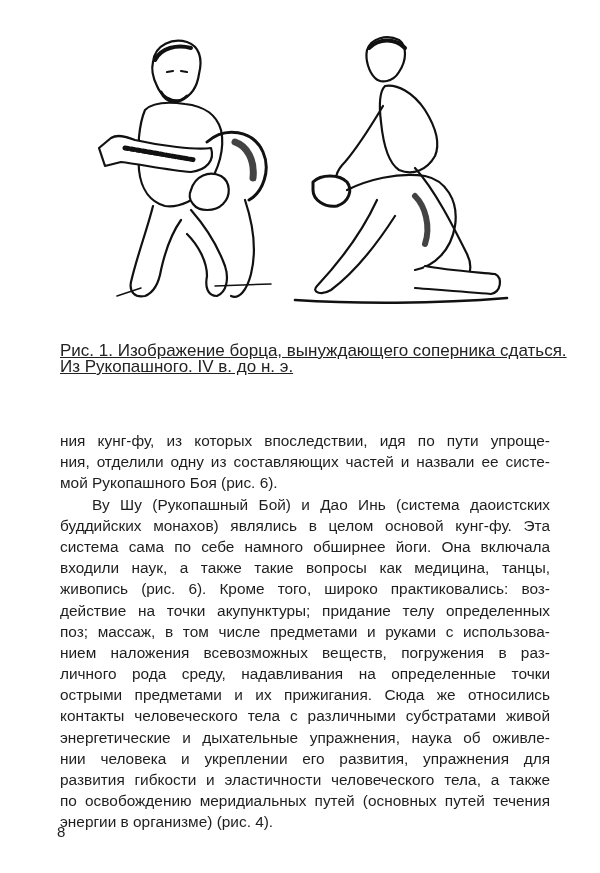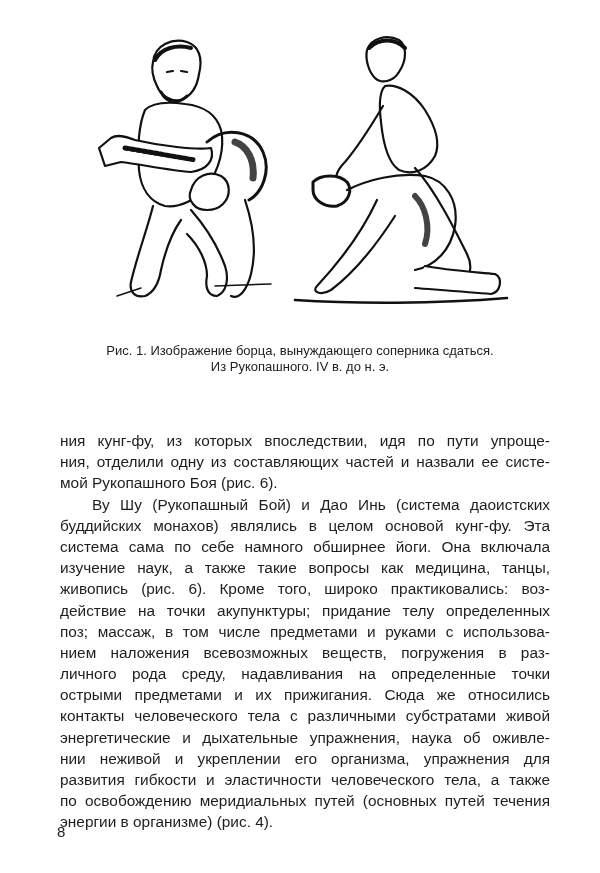--- a/index.html
+++ b/index.html
@@ -24,25 +24,25 @@
     }
     .figure svg {
       width: 100%;
       height: 100%;
     }
     .caption {
       position: absolute;
       left: 60px;
       top: 343px;
       width: 480px;
-      text-align: center;
       font-family: "Liberation Sans", "DejaVu Sans", sans-serif;
-      font-size: 13px;
+      font-size: 17px;
       line-height: 16px;
       color: #222;
+      text-decoration: underline;
     }
     .caption .line { display: block; white-space: nowrap; }
     .body-text {
       position: absolute;
       left: 60px;
       top: 430px;
       width: 490px;
       font-family: "Liberation Sans", "DejaVu Sans", sans-serif;
       font-size: 15.4px;
       line-height: 21.2px;
@@ -129,29 +129,29 @@
 <div class="body-text">
   <div>
     <span class="tl">ния кунг-фу, из которых впоследствии, идя по пути упроще-</span>
     <span class="tl">ния, отделили одну из составляющих частей и назвали ее систе-</span>
     <span class="tl last">мой Рукопашного Боя  (рис. 6).</span>
   </div>
   <div>
     <span class="tl indent">Ву Шу (Рукопашный Бой) и Дао Инь (система даоистских</span>
     <span class="tl">буддийских монахов) являлись в целом основой кунг-фу. Эта</span>
     <span class="tl">система сама по себе намного обширнее йоги. Она включала</span>
-    <span class="tl">изучение наук, а также такие вопросы  как медицина, танцы,</span>
+    <span class="tl">входили наук, а также такие вопросы  как медицина, танцы,</span>
     <span class="tl">живопись (рис. 6). Кроме того, широко практиковались: воз-</span>
     <span class="tl">действие на точки акупунктуры; придание телу определенных</span>
     <span class="tl">поз; массаж, в том числе предметами и руками с использова-</span>
     <span class="tl">нием наложения всевозможных веществ, погружения в раз-</span>
     <span class="tl">личного рода среду, надавливания на определенные точки</span>
     <span class="tl">острыми предметами и их прижигания. Сюда же относились</span>
     <span class="tl">контакты человеческого тела с различными субстратами живой</span>
     <span class="tl">энергетические и дыхательные упражнения, наука об оживле-</span>
-    <span class="tl">нии неживой и укреплении его организма, упражнения для</span>
+    <span class="tl">нии человека и укреплении его развития, упражнения для</span>
     <span class="tl">развития гибкости и эластичности человеческого тела, а также</span>
     <span class="tl">по освобождению меридиальных путей (основных путей течения</span>
     <span class="tl last">энергии в организме)  (рис. 4).</span>
   </div>
 </div>
 
 <div class="page-number">8</div>
 
 </body></html>

